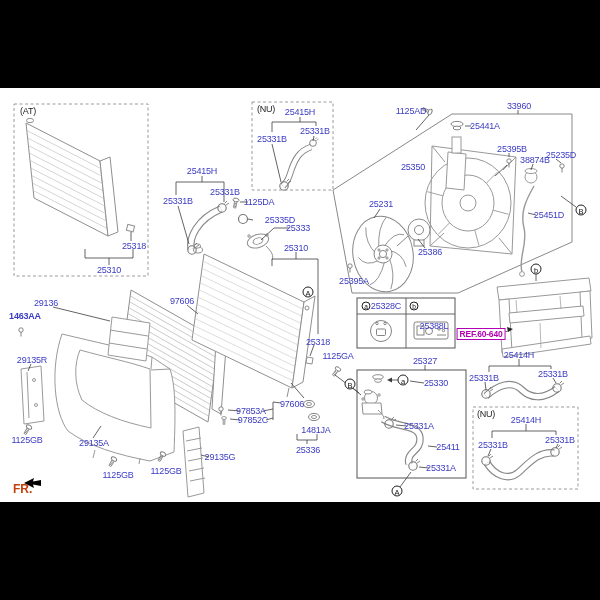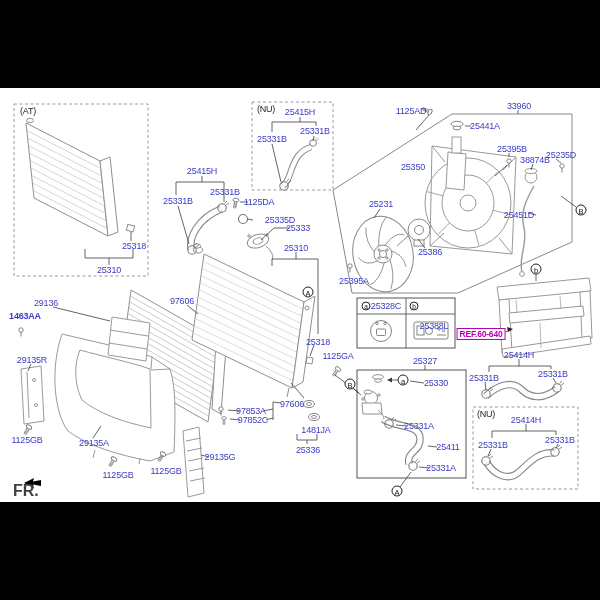--- a/index.html
+++ b/index.html
@@ -12,22 +12,22 @@
   #label-layer{position:absolute;left:0;top:0;width:600px;height:600px;z-index:4;}
   .lbl{position:absolute;transform:translate(-50%,-50%);white-space:nowrap;
        font-size:9px;letter-spacing:-0.2px;color:var(--label,#3b3bc4);}
   .lbl.group{color:#1c1c1c;}
   .lbl.ref{color:var(--ref,#b400b4);border:1px solid var(--ref,#b400b4);
            padding:0 2px;font-weight:bold;font-size:8.5px;background:#fff;}
   .callout{position:absolute;transform:translate(-50%,-50%);width:11px;height:11px;
            border:1px solid #222;border-radius:50%;background:#fff;color:#111;
            font-size:7.5px;line-height:11px;text-align:center;box-sizing:border-box;}
   .callout.small{width:9px;height:9px;font-size:6.5px;line-height:8px;}
-  .fr-text{position:absolute;left:13px;top:482px;z-index:5;color:#404040;
-           font-weight:bold;font-size:16px;}
+  .fr-text{position:absolute;left:13px;top:482px;z-index:5;color:#c2410c;
+           font-weight:bold;font-size:12px;}
 </style>
 </head>
 <body>
 
 <div class="stage">
 
   <svg class="art" width="600" height="600" viewBox="0 0 600 600">
     <defs>
       <g id="sym-bolt">
         <ellipse cx="0" cy="0" rx="3" ry="1.8" fill="#fff" stroke="#777" stroke-width="0.9"></ellipse>
@@ -327,21 +327,21 @@
       <span class="lbl part" style="left: 298px; top: 228px;">25333</span>
       <span class="lbl part" style="left: 296px; top: 248px;">25310</span>
       <span class="lbl part" style="left: 411px; top: 111px;">1125AD</span>
       <span class="lbl part" style="left: 519px; top: 106px;">33960</span>
       <span class="lbl part" style="left: 485px; top: 126px;">25441A</span>
       <span class="lbl part" style="left: 512px; top: 149px;">25395B</span>
       <span class="lbl part" style="left: 561px; top: 155px;">25235D</span>
       <span class="lbl part" style="left: 535px; top: 160px;">38874B</span>
       <span class="lbl part" style="left: 413px; top: 167px;">25350</span>
       <span class="lbl part" style="left: 381px; top: 204px;">25231</span>
-      <span class="lbl part" style="left: 519px; top: 215px;">25451D</span>
+      <span class="lbl part" style="left: 549px; top: 215px;">25451D</span>
       <span class="lbl part" style="left: 430px; top: 252px;">25386</span>
       <span class="lbl part" style="left: 354px; top: 281px;">25395A</span>
       <span class="lbl part" style="left: 46px; top: 303px;">29136</span>
       <span class="lbl part" style="left: 25px; top: 316px; font-weight: bold;">1463AA</span>
       <span class="lbl part" style="left: 182px; top: 301px;">97606</span>
       <span class="lbl part" style="left: 32px; top: 360px;">29135R</span>
       <span class="lbl part" style="left: 318px; top: 342px;">25318</span>
       <span class="lbl part" style="left: 338px; top: 356px;">1125GA</span>
       <span class="lbl part" style="left: 27px; top: 440px;">1125GB</span>
       <span class="lbl part" style="left: 94px; top: 443px;">29135A</span>

